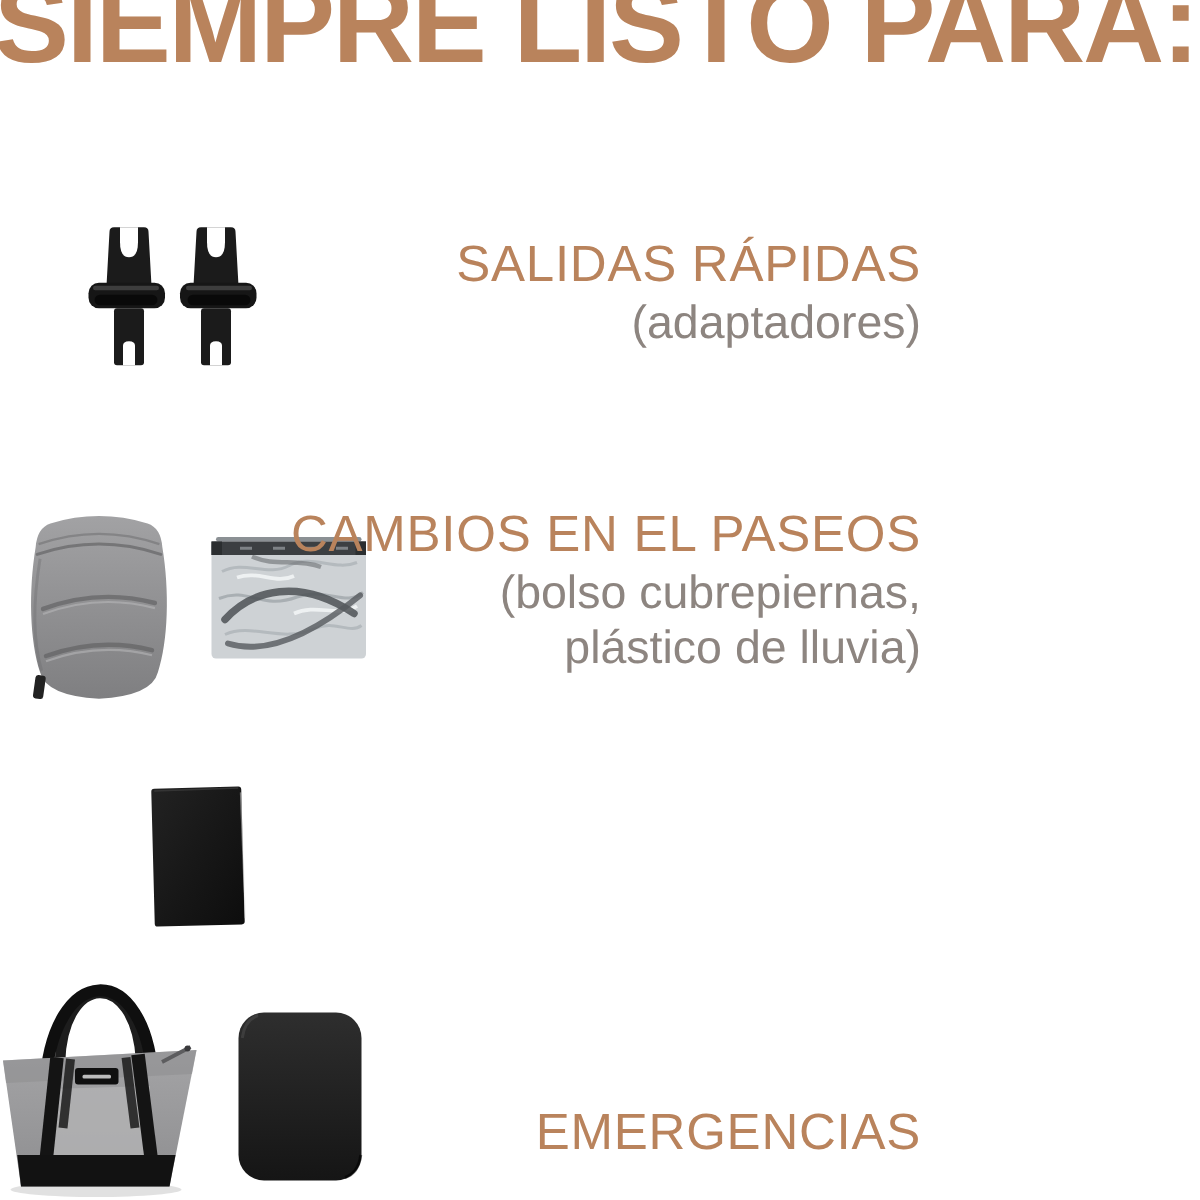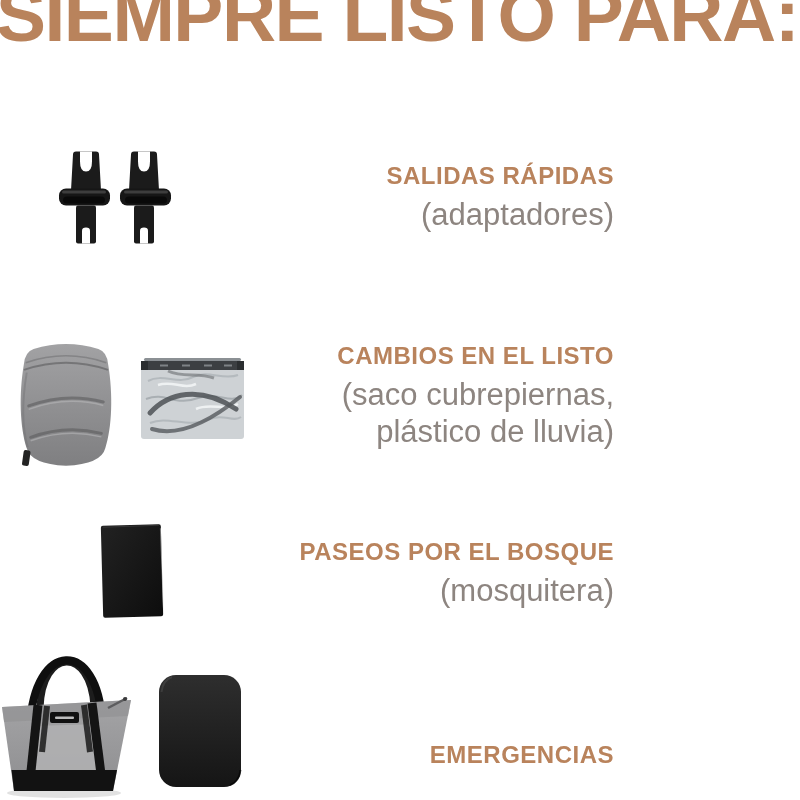--- a/index.html
+++ b/index.html
@@ -32,22 +32,22 @@
     line-height: 1;
   }
   .img-box { position: absolute; }
   .img-box svg { display: block; width: 100%; height: 100%; }
   .text-block {
     position: absolute;
     right: 25px;
     text-align: right;
   }
   .sec-heading {
-    font-size: 24px;
-    font-weight: 700;
+    font-size: 34px;
+    font-weight: 400;
     letter-spacing: 0.5px;
     color: var(--accent);
     line-height: 40px;
     white-space: nowrap;
   }
   .sec-caption {
     font-size: 31px;
     font-weight: 400;
     color: var(--caption);
     line-height: 37px;
@@ -139,43 +139,39 @@
       <rect x="3" y="10" width="103" height="9" fill="#3c3f42"></rect>
       <rect x="3" y="10" width="7" height="9" fill="#2b2e30"></rect>
       <rect x="99" y="10" width="7" height="9" fill="#2b2e30"></rect>
       <rect x="22" y="13.5" width="8" height="2" fill="#9aa0a4" opacity="0.7"></rect>
       <rect x="44" y="13.5" width="8" height="2" fill="#9aa0a4" opacity="0.7"></rect>
       <rect x="66" y="13.5" width="8" height="2" fill="#9aa0a4" opacity="0.7"></rect>
       <rect x="86" y="13.5" width="8" height="2" fill="#9aa0a4" opacity="0.7"></rect>
     </svg>
   </div>
   <div class="text-block tb-clima">
-    <div class="sec-heading">CAMBIOS EN EL LISTO</div>
-    <div class="sec-caption">(saco cubrepiernas,</div>
+    <div class="sec-heading">CAMBIOS EN EL PASEOS</div>
+    <div class="sec-caption">(bolso cubrepiernas,</div>
     <div class="sec-caption">plástico de lluvia)</div>
   </div>
 
   <div class="img-box im-mosquito">
     <svg viewBox="0 0 70 100" xmlns="http://www.w3.org/2000/svg">
       <defs>
         <linearGradient id="mng" x1="0" y1="0" x2="1" y2="1">
           <stop offset="0" stop-color="#222222"></stop>
           <stop offset="1" stop-color="#0d0d0d"></stop>
         </linearGradient>
       </defs>
       <g transform="rotate(-1.5 35 50)">
         <rect x="4" y="4" width="60" height="92" rx="2" fill="url(#mng)"></rect>
         <line x1="63.5" y1="8" x2="64.5" y2="92" stroke="#e8e8e8" stroke-width="1" opacity="0.45"></line>
         <line x1="6" y1="5.5" x2="62" y2="5" stroke="#3a3a3a" stroke-width="1" opacity="0.8"></line>
       </g>
     </svg>
-  </div>
-  <div class="text-block tb-bosque">
-    <div class="sec-heading">PASEOS POR EL BOSQUE</div>
-    <div class="sec-caption">(mosquitera)</div>
   </div>
 
   <div class="img-box im-totebag">
     <svg viewBox="0 0 135 170" xmlns="http://www.w3.org/2000/svg">
       <defs>
         <linearGradient id="tbg" x1="0" y1="0" x2="0" y2="1">
           <stop offset="0" stop-color="#a4a4a6"></stop>
           <stop offset="1" stop-color="#8e8e90"></stop>
         </linearGradient>
       </defs>

